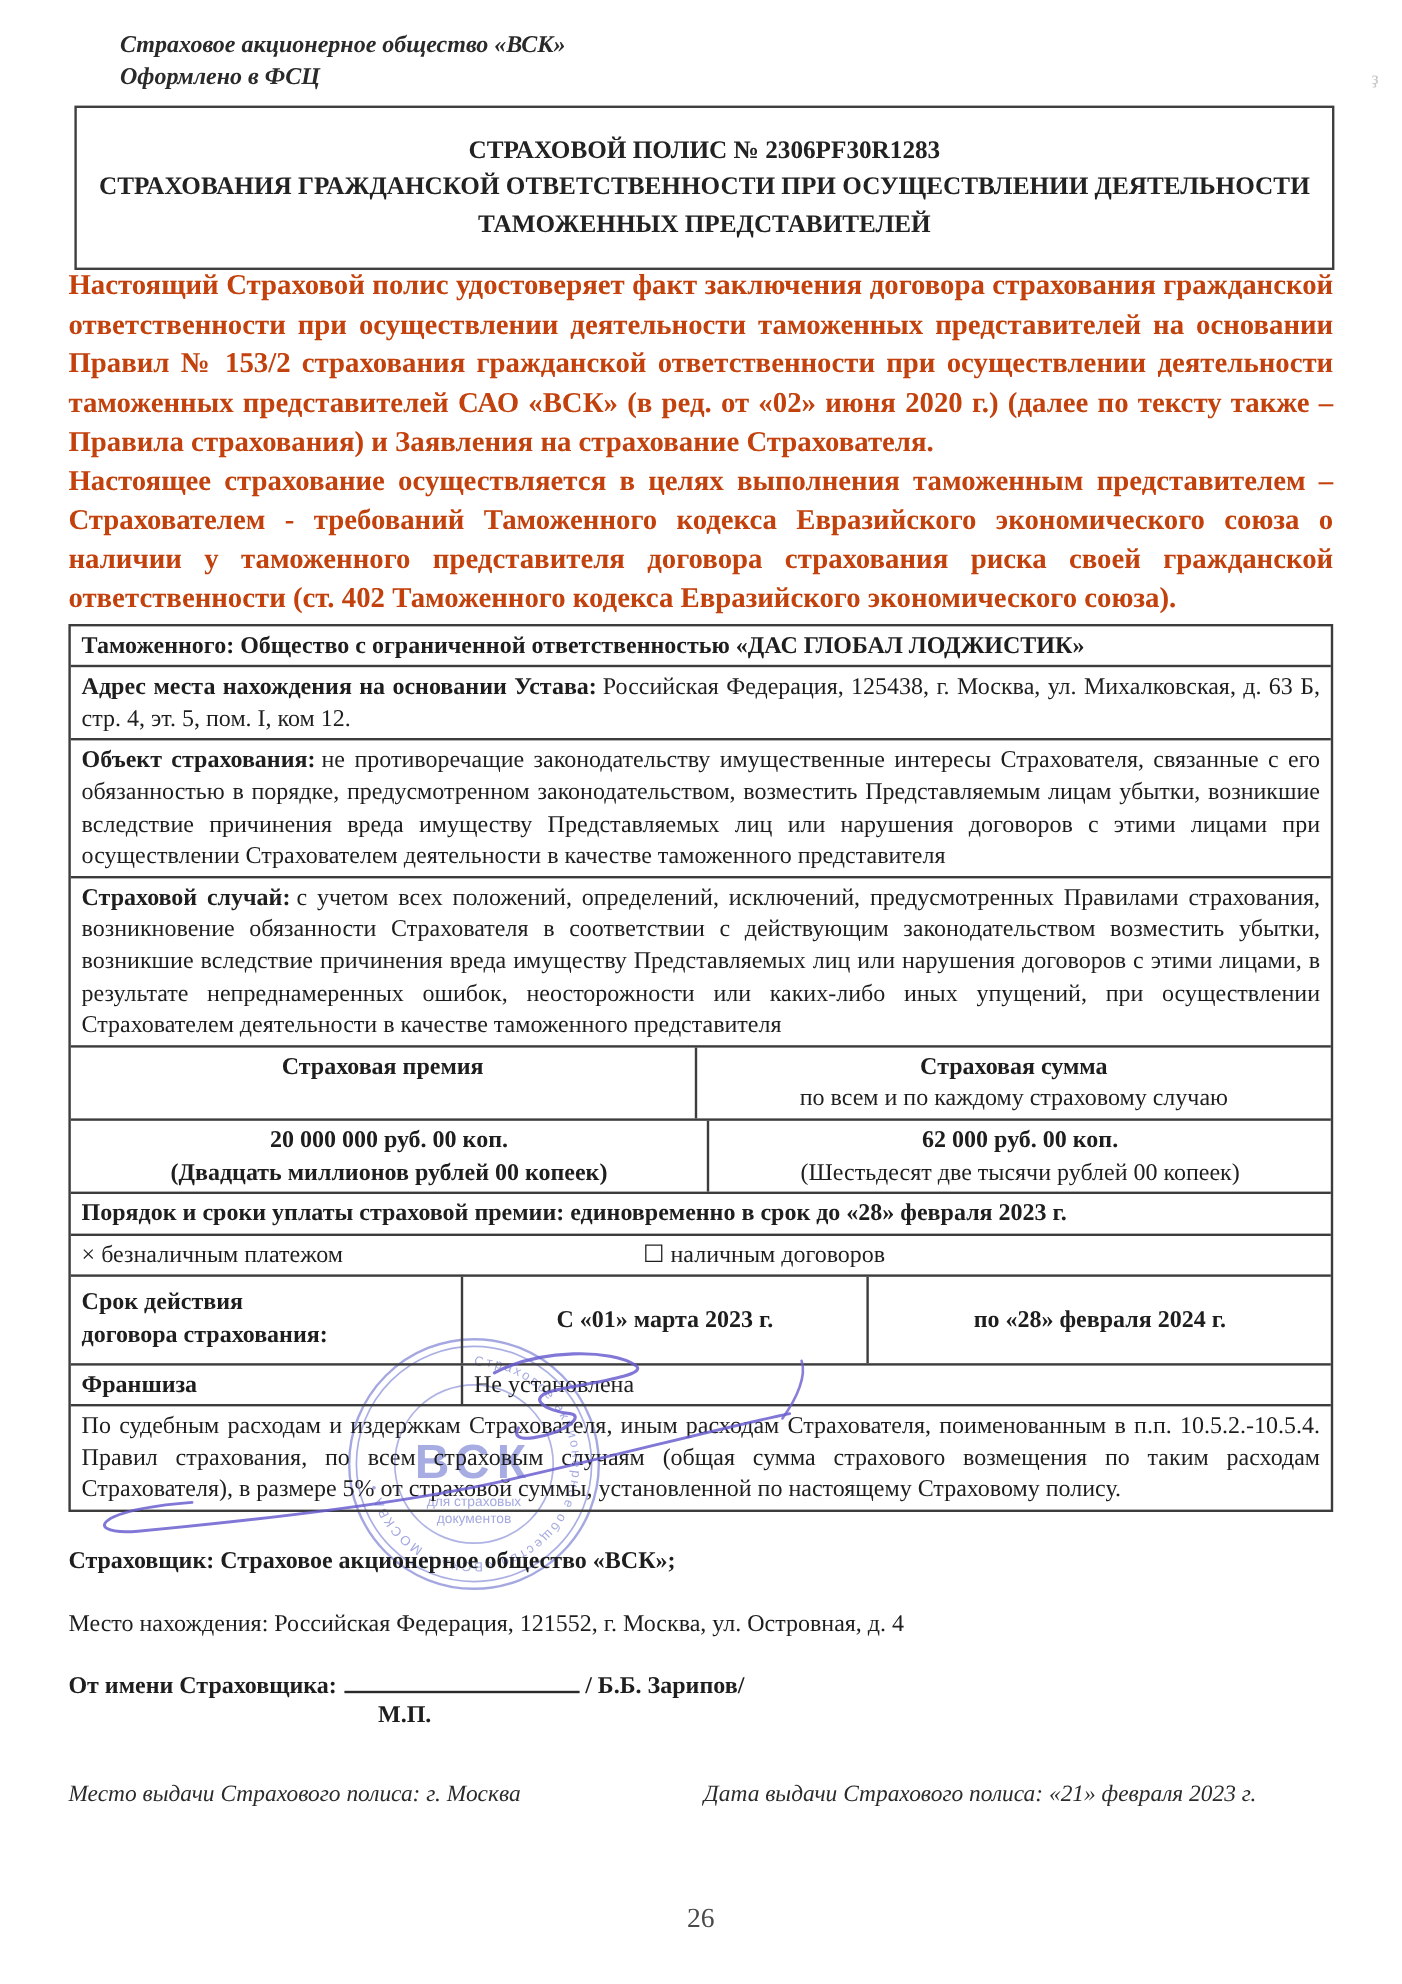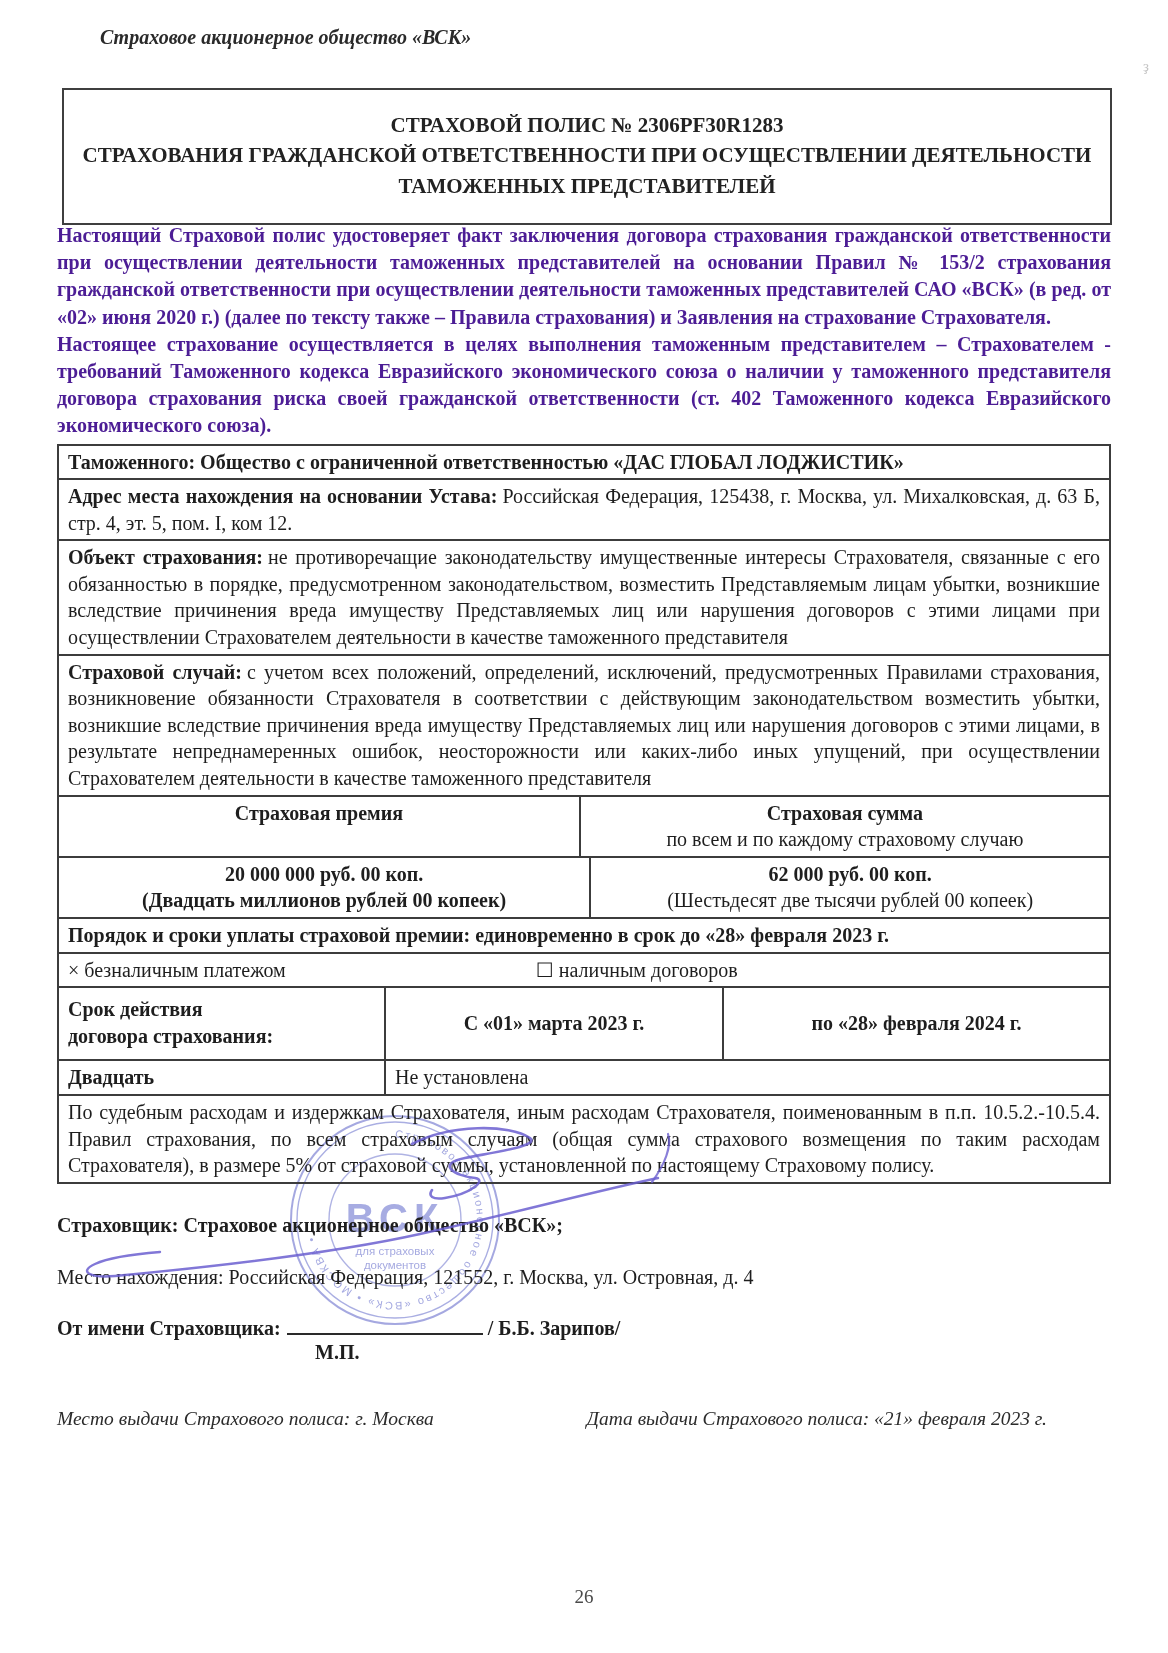--- a/index.html
+++ b/index.html
@@ -19,21 +19,21 @@
   
   .title-box{
     position:absolute;left:62px;top:88px;width:1026px;
     border:2px solid #3f3f3f;
     padding:20px 10px 22px 10px;
     text-align:center;font-weight:bold;font-size:21px;line-height:1.45;color:#222;
   }
 
   
   .content{position:absolute;left:57px;top:222px;width:1054px;z-index:1;}
-  .para{font-weight:bold;font-size:20px;line-height:1.36;text-align:justify;color:#4c1d95;}
+  .para{font-weight:bold;font-size:24px;line-height:1.36;text-align:justify;color:#c2410c;}
 
   
   .ptable{border:2px solid #3c3c3c;margin-top:4px;font-size:20px;line-height:1.33;}
   .prow{border-top:2px solid #3c3c3c;display:flex;align-items:stretch;}
   .prow:first-child{border-top:none;}
   .cell{padding:3px 9px;box-sizing:border-box;}
   .cell + .cell{border-left:2px solid #3c3c3c;}
   .lbl{font-weight:bold;padding-right:0.25em;}
   .just{text-align:justify;}
   .c{text-align:center;}
@@ -52,29 +52,30 @@
   .line-onbehalf{margin-top:26px;font-weight:bold;}
   .sig-underline{display:inline-block;width:196px;border-bottom:2px solid #2a2a2a;height:18px;vertical-align:baseline;margin-left:6px;}
   .mp{font-weight:bold;margin-left:258px;margin-top:1px;}
   .issue-line{display:flex;justify-content:space-between;margin-top:44px;font-style:italic;font-size:19.5px;color:#2b2b2b;width:990px;}
 
   
   .stamp{position:absolute;left:283px;top:1108px;width:224px;height:224px;z-index:0;opacity:0.85;}
   
   .sig-overlay{position:absolute;left:40px;top:1086px;width:660px;height:236px;z-index:2;pointer-events:none;}
 
-  .page-number{position:absolute;left:0;top:1586px;width:1168px;text-align:center;font-size:19px;color:#4a4a4a;}
+  .page-number{position:absolute;left:0;top:1586px;width:1168px;text-align:center;font-size:23px;color:#4a4a4a;}
 </style>
 </head>
 <body>
 
 <div class="sheet">
 
   <div class="letterhead">
     <div>Страховое акционерное общество «ВСК»</div>
+    <div>Оформлено в ФСЦ</div>
   </div>
   <div class="scan-artifact">ҙ</div>
 
   <div class="title-box">
     <div>СТРАХОВОЙ ПОЛИС № 2306PF30R1283</div>
     <div>СТРАХОВАНИЯ ГРАЖДАНСКОЙ ОТВЕТСТВЕННОСТИ ПРИ ОСУЩЕСТВЛЕНИИ ДЕЯТЕЛЬНОСТИ</div>
     <div>ТАМОЖЕННЫХ ПРЕДСТАВИТЕЛЕЙ</div>
   </div>
 
   <div class="content">
@@ -145,21 +146,21 @@
       <div class="prow">
         <div class="cell b w-lab" style="padding-top:8px;padding-bottom:10px;">
           <div>Срок  действия</div>
           <div>договора страхования:</div>
         </div>
         <div class="cell b w-mid">С «01» марта 2023 г.</div>
         <div class="cell b w-end">по «28» февраля 2024 г.</div>
       </div>
 
       <div class="prow">
-        <div class="cell b w-lab">Двадцать</div>
+        <div class="cell b w-lab">Франшиза</div>
         <div class="cell" style="flex:1;">Не установлена</div>
       </div>
 
       <div class="prow">
         <div class="cell just" style="flex:1;">По судебным расходам и издержкам Страхователя, иным расходам Страхователя, поименованным в п.п. 10.5.2.-10.5.4. Правил страхования, по всем страховым случаям (общая сумма страхового возмещения по таким расходам Страхователя), в размере 5%  от страховой суммы, установленной по настоящему Страховому полису.</div>
       </div>
 
     </div>
 
     <div class="sig-block">

